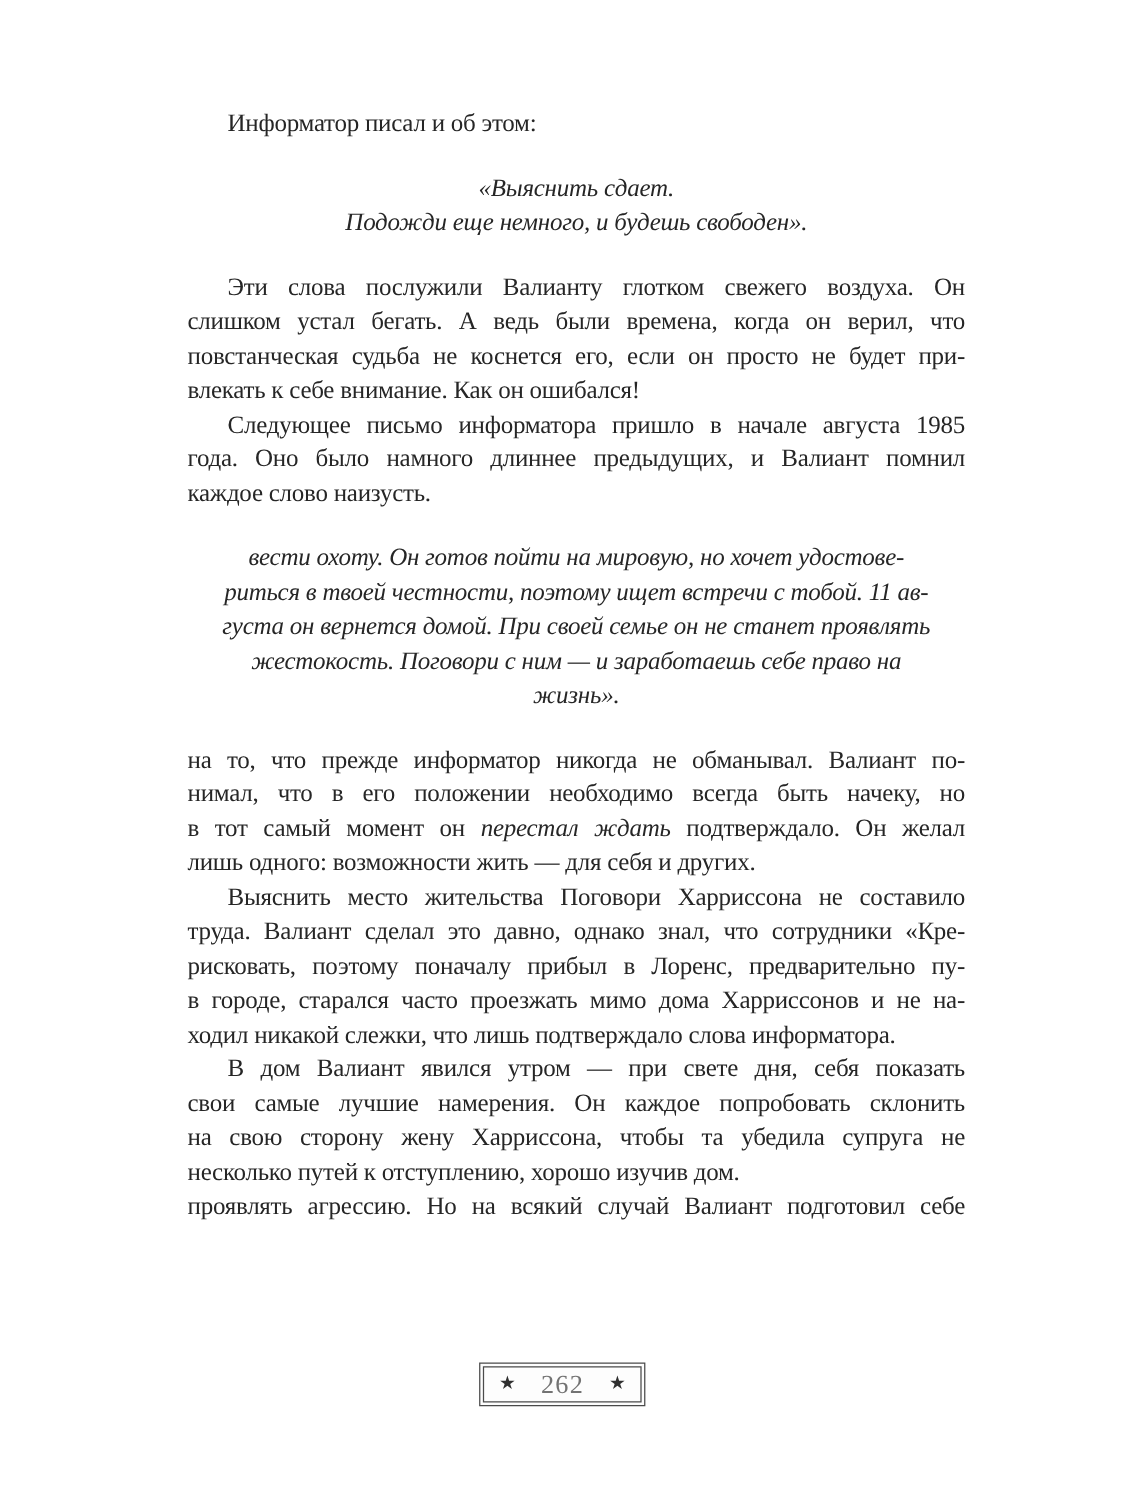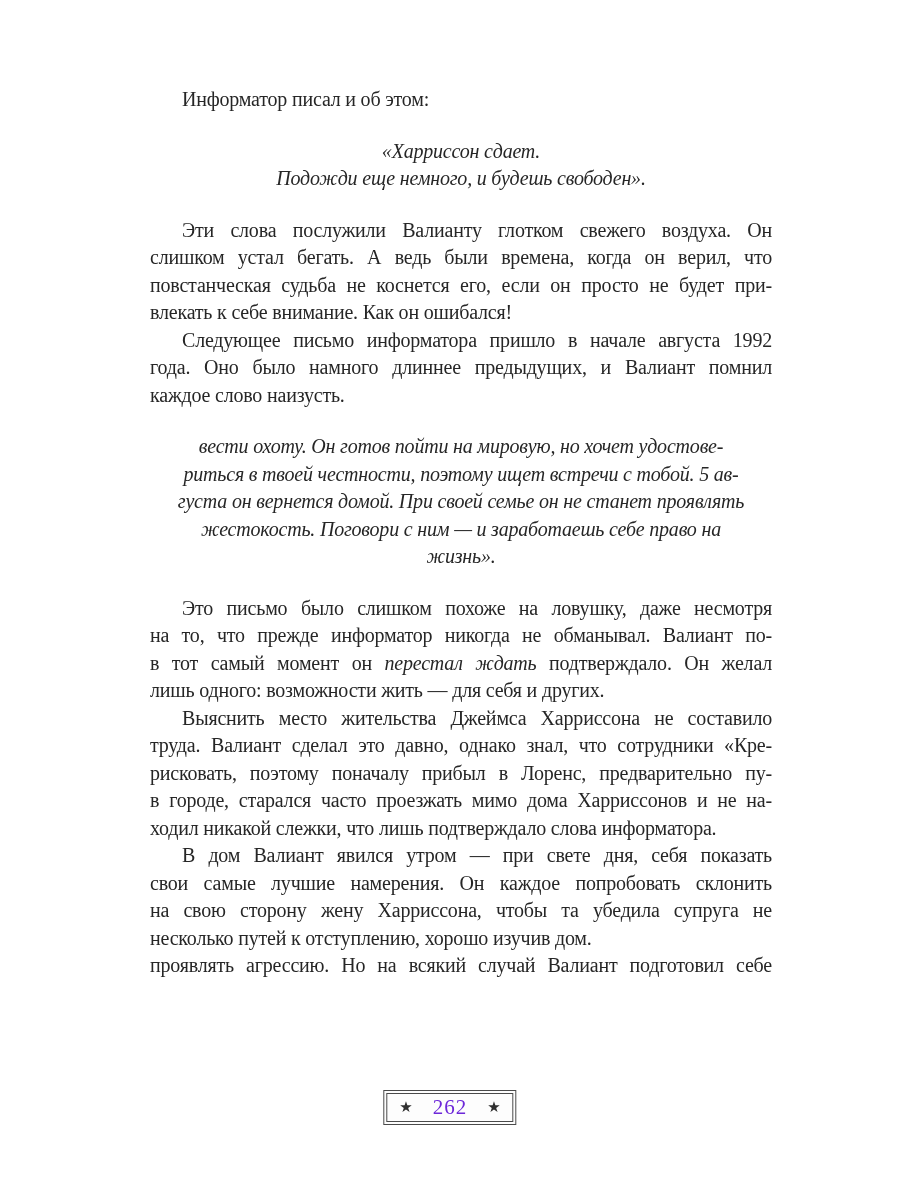--- a/index.html
+++ b/index.html
@@ -56,63 +56,63 @@
     gap: 20px;
     padding: 3px 12px;
   }
   .page-num-inner .star {
     font-size: 15px;
     color: #2f2f2f;
     line-height: 1;
   }
   .page-num-inner .num {
     font-size: 21px;
-    color: #6d28d9;
+    color: #737373;
     line-height: 1;
     letter-spacing: 1px;
   }
 </style>
 </head>
 <body>
 
 <div class="book-page">
   <div class="text-column">
       <div class="block body">
         <div class="line last indent"><span>Информатор писал и об этом:</span></div>
       </div>
       <div class="block quote">
-        <div class="line"><span>«Харриссон сдает.</span></div>
+        <div class="line"><span>«Выяснить сдает.</span></div>
         <div class="line last"><span>Подожди еще немного, и будешь свободен».</span></div>
       </div>
       <div class="block body">
         <div class="line indent"><span>Эти слова послужили Валианту глотком свежего воздуха. Он</span></div>
         <div class="line"><span>слишком устал бегать. А ведь были времена, когда он верил, что</span></div>
         <div class="line"><span>повстанческая судьба не коснется его, если он просто не будет при-</span></div>
         <div class="line last"><span>влекать к себе внимание. Как он ошибался!</span></div>
       </div>
       <div class="block body">
-        <div class="line indent"><span>Следующее письмо информатора пришло в начале августа 1992</span></div>
+        <div class="line indent"><span>Следующее письмо информатора пришло в начале августа 1985</span></div>
         <div class="line"><span>года. Оно было намного длиннее предыдущих, и Валиант помнил</span></div>
         <div class="line last"><span>каждое слово наизусть.</span></div>
       </div>
       <div class="block quote">
         <div class="line"><span>вести охоту. Он готов пойти на мировую, но хочет удостове-</span></div>
-        <div class="line"><span>риться в твоей честности, поэтому ищет встречи с тобой. 5 ав-</span></div>
+        <div class="line"><span>риться в твоей честности, поэтому ищет встречи с тобой. 11 ав-</span></div>
         <div class="line"><span>густа он вернется домой. При своей семье он не станет проявлять</span></div>
         <div class="line"><span>жестокость. Поговори с ним — и заработаешь себе право на</span></div>
         <div class="line last"><span>жизнь».</span></div>
       </div>
       <div class="block body">
-        <div class="line indent"><span>Это письмо было слишком похоже на ловушку, даже несмотря</span></div>
         <div class="line"><span>на то, что прежде информатор никогда не обманывал. Валиант по-</span></div>
+        <div class="line"><span>нимал, что в его положении необходимо всегда быть начеку, но</span></div>
         <div class="line"><span>в тот самый момент он </span><i>перестал ждать</i><span> подтверждало. Он желал</span></div>
         <div class="line last"><span>лишь одного: возможности жить — для себя и других.</span></div>
       </div>
       <div class="block body">
-        <div class="line indent"><span>Выяснить место жительства Джеймса Харриссона не составило</span></div>
+        <div class="line indent"><span>Выяснить место жительства Поговори Харриссона не составило</span></div>
         <div class="line"><span>труда. Валиант сделал это давно, однако знал, что сотрудники «Кре-</span></div>
         <div class="line"><span>рисковать, поэтому поначалу прибыл в Лоренс, предварительно пу-</span></div>
         <div class="line"><span>в городе, старался часто проезжать мимо дома Харриссонов и не на-</span></div>
         <div class="line last"><span>ходил никакой слежки, что лишь подтверждало слова информатора.</span></div>
       </div>
       <div class="block body">
         <div class="line indent"><span>В дом Валиант явился утром — при свете дня, себя показать</span></div>
         <div class="line"><span>свои самые лучшие намерения. Он каждое попробовать склонить</span></div>
         <div class="line"><span>на свою сторону жену Харриссона, чтобы та убедила супруга не</span></div>
         <div class="line last"><span>несколько путей к отступлению, хорошо изучив дом.</span></div>

